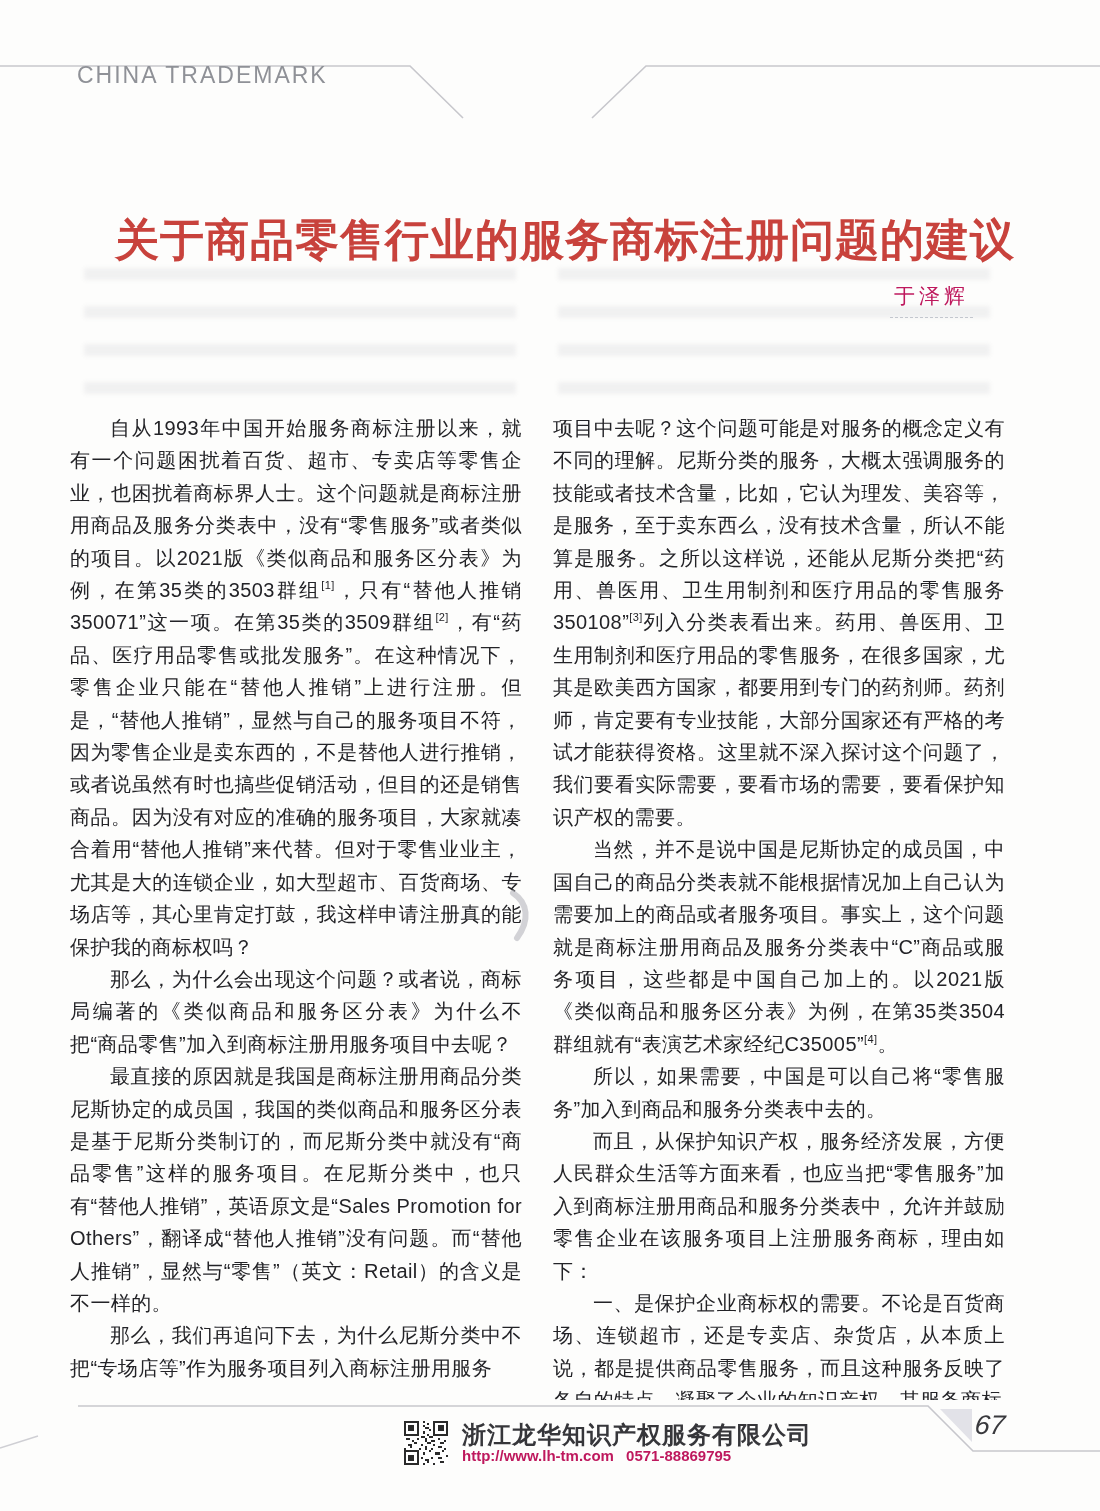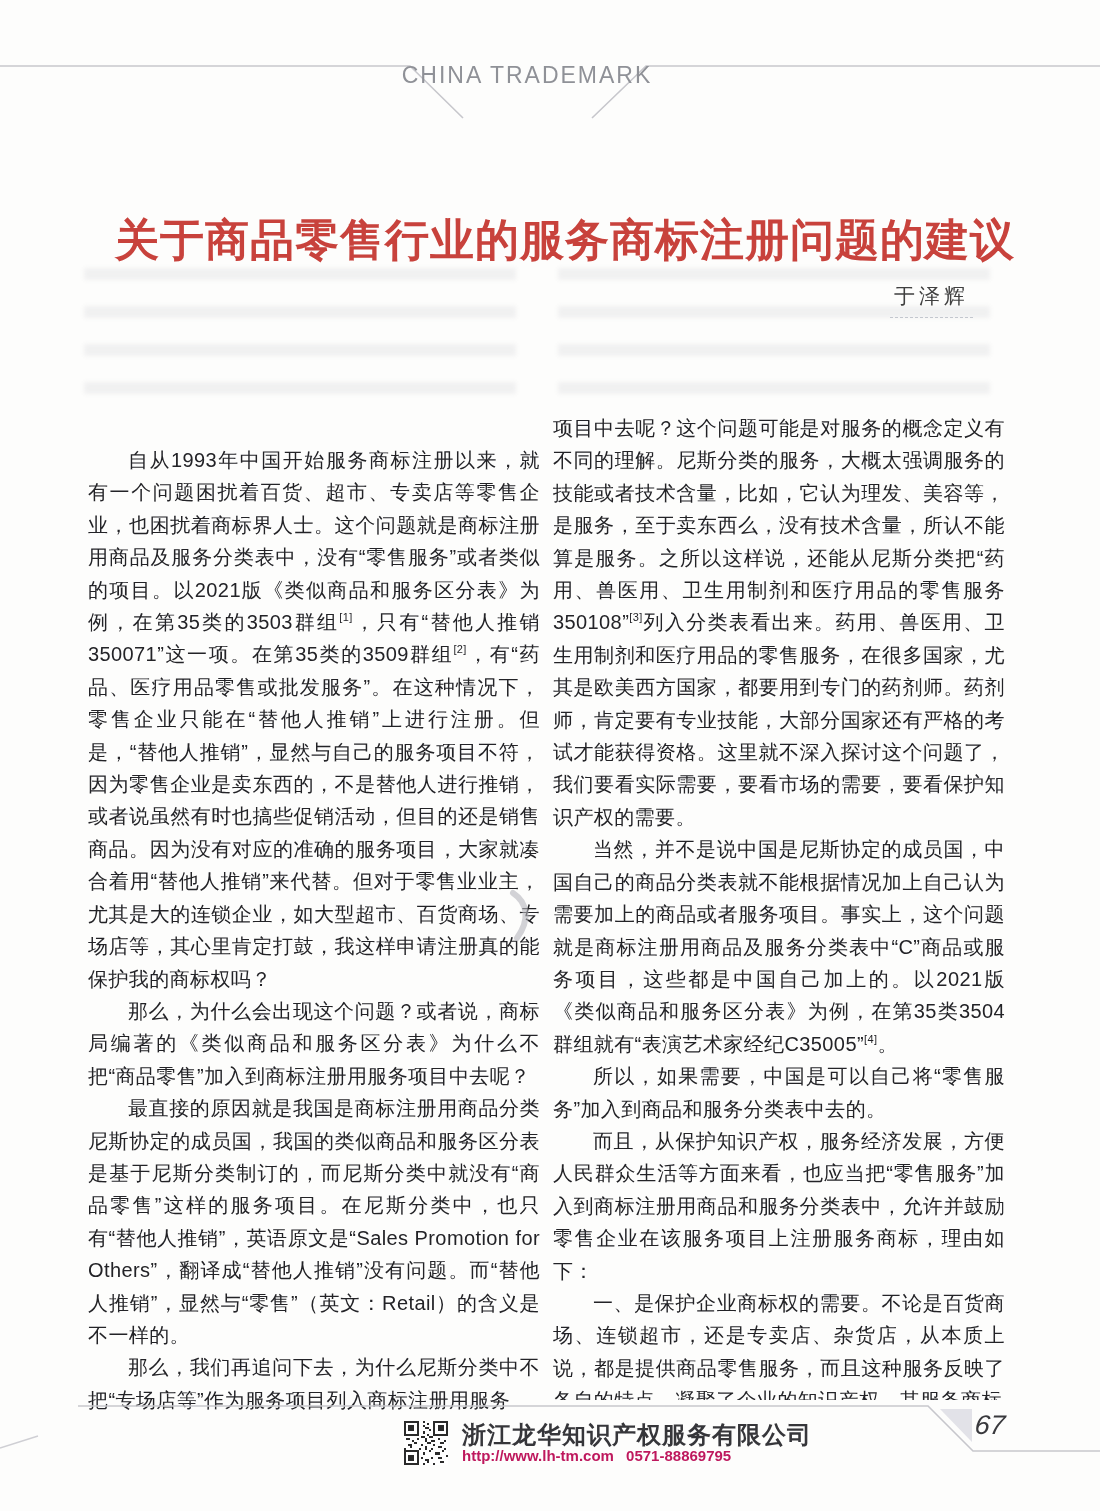--- a/index.html
+++ b/index.html
@@ -4,50 +4,50 @@
 <style>
   html,body { margin:0; padding:0; background:#e8e8e8; }
   .page {
     position:relative; width:1100px; height:1511px; margin:0 auto;
     background:#fdfdfc; overflow:hidden;
     font-family:"Liberation Sans","DejaVu Sans",sans-serif;
     color:#232327;
   }
   svg.rule { position:absolute; left:0; }
   .header-mag {
-    position:absolute; top:62px; left:77px; width:900px; text-align:center;
+    position:absolute; top:62px; left:77px; width:900px; 
     font-size:23px; color:#8f9197; letter-spacing:2px;
   }
   .header-section {
     position:absolute; top:96px; left:90px; width:900px; text-align:center;
     font-size:19px; color:#84868d; letter-spacing:6px;
   }
   .title {
     position:absolute; top:196px; left:0; width:1100px; margin:15px;
     text-align:center; font-family:"Liberation Serif","DejaVu Serif",serif;
     font-weight:bold; font-size:44px; letter-spacing:1px; color:#c8423c;
   }
   .author {
     position:absolute; top:282px; right:127px;
-    font-size:21px; color:#404040; letter-spacing:4px;
+    font-size:21px; color:#be185d; letter-spacing:4px;
     padding:0 4px 7px 4px; border-bottom:1px dashed #c3c7ce;
   }
   .ghost {
     position:absolute; top:268px; height:138px; filter:blur(2px); opacity:.38;
     background:repeating-linear-gradient(180deg,
       rgba(146,148,158,.30) 0 12px, rgba(146,148,158,0) 12px 38px);
   }
   .ghost-left  { left:84px;  width:432px; }
   .ghost-right { left:558px; width:432px; }
   .col {
     position:absolute; top:412px; width:452px; height:988px; overflow:hidden;
     font-size:20px; line-height:32.4px; letter-spacing:.4px;
     text-align:justify;
   }
-  .col-left  { left:88px;margin-top:32px; }
+  .col-left  { left:70px; }
   .col-right { left:553px; }
   .col p { margin:0; text-indent:2em; }
   .col p.no-indent { text-indent:0; }
   .col sup { font-size:11px; line-height:0; }
   .company {
     position:absolute; left:462px; top:1419px;
     font-size:24px; font-weight:bold; color:#36363a; letter-spacing:1px;
   }
   .website {
     position:absolute; left:462px; top:1447px;

